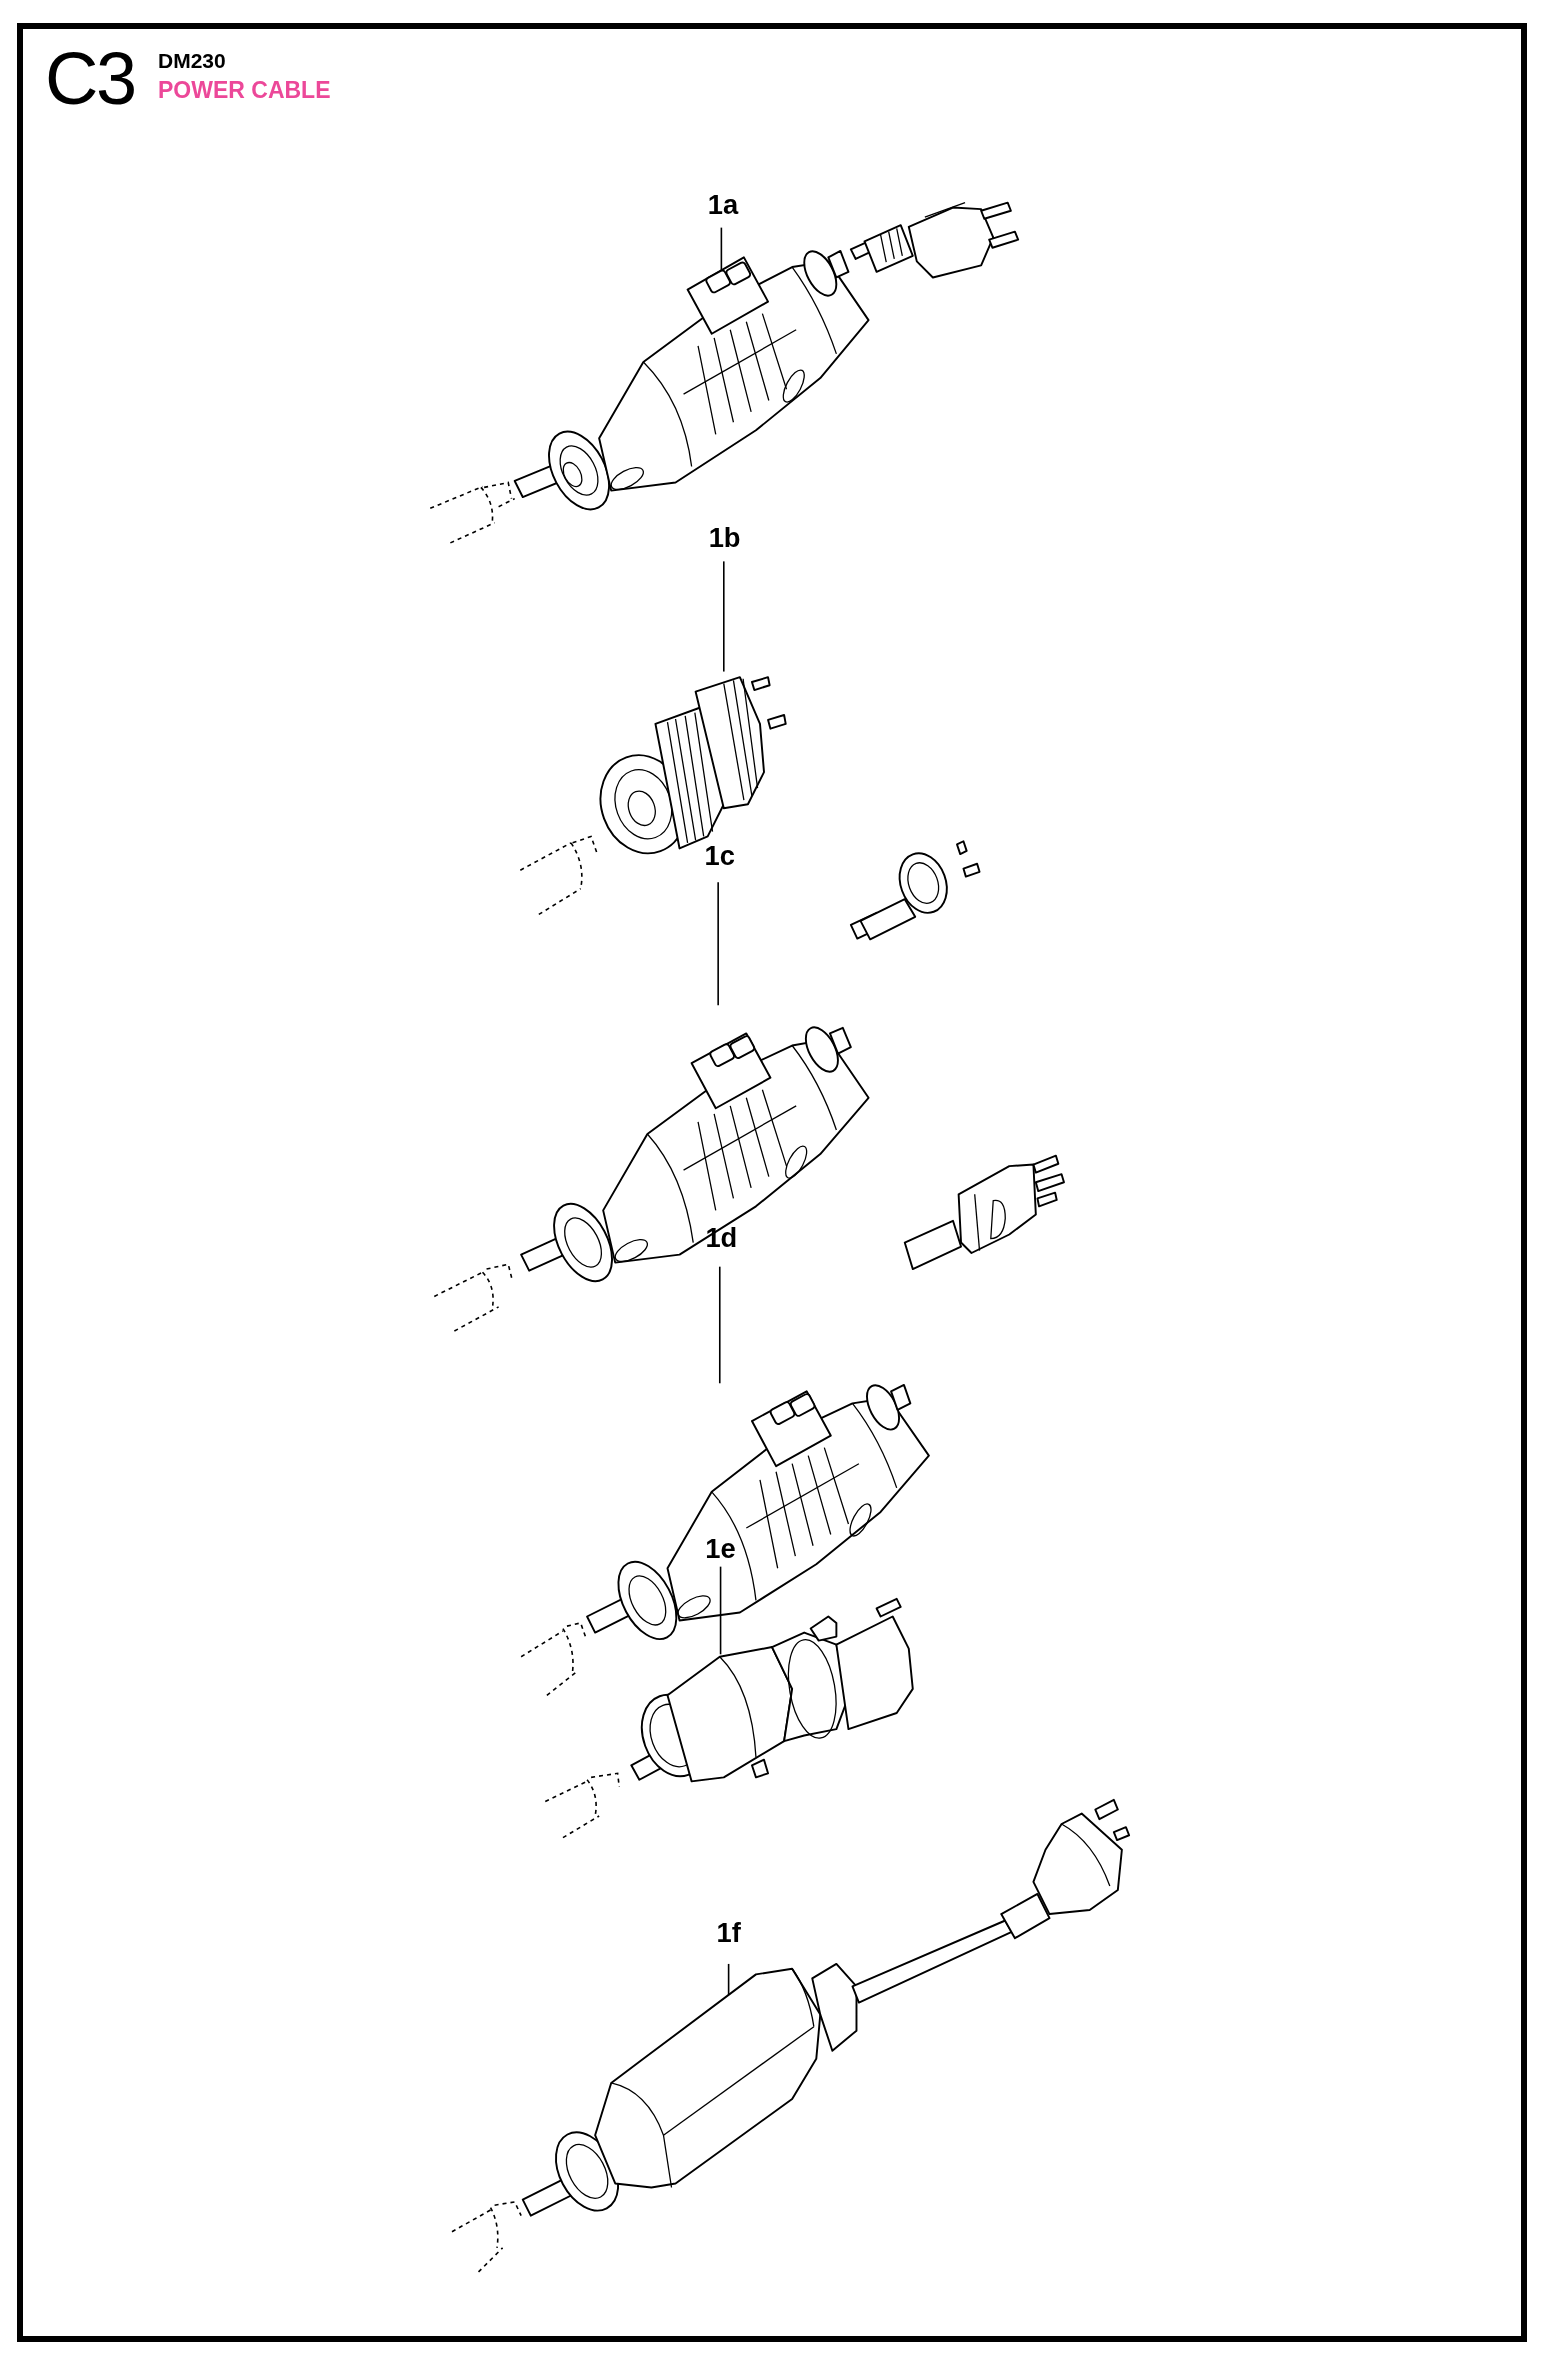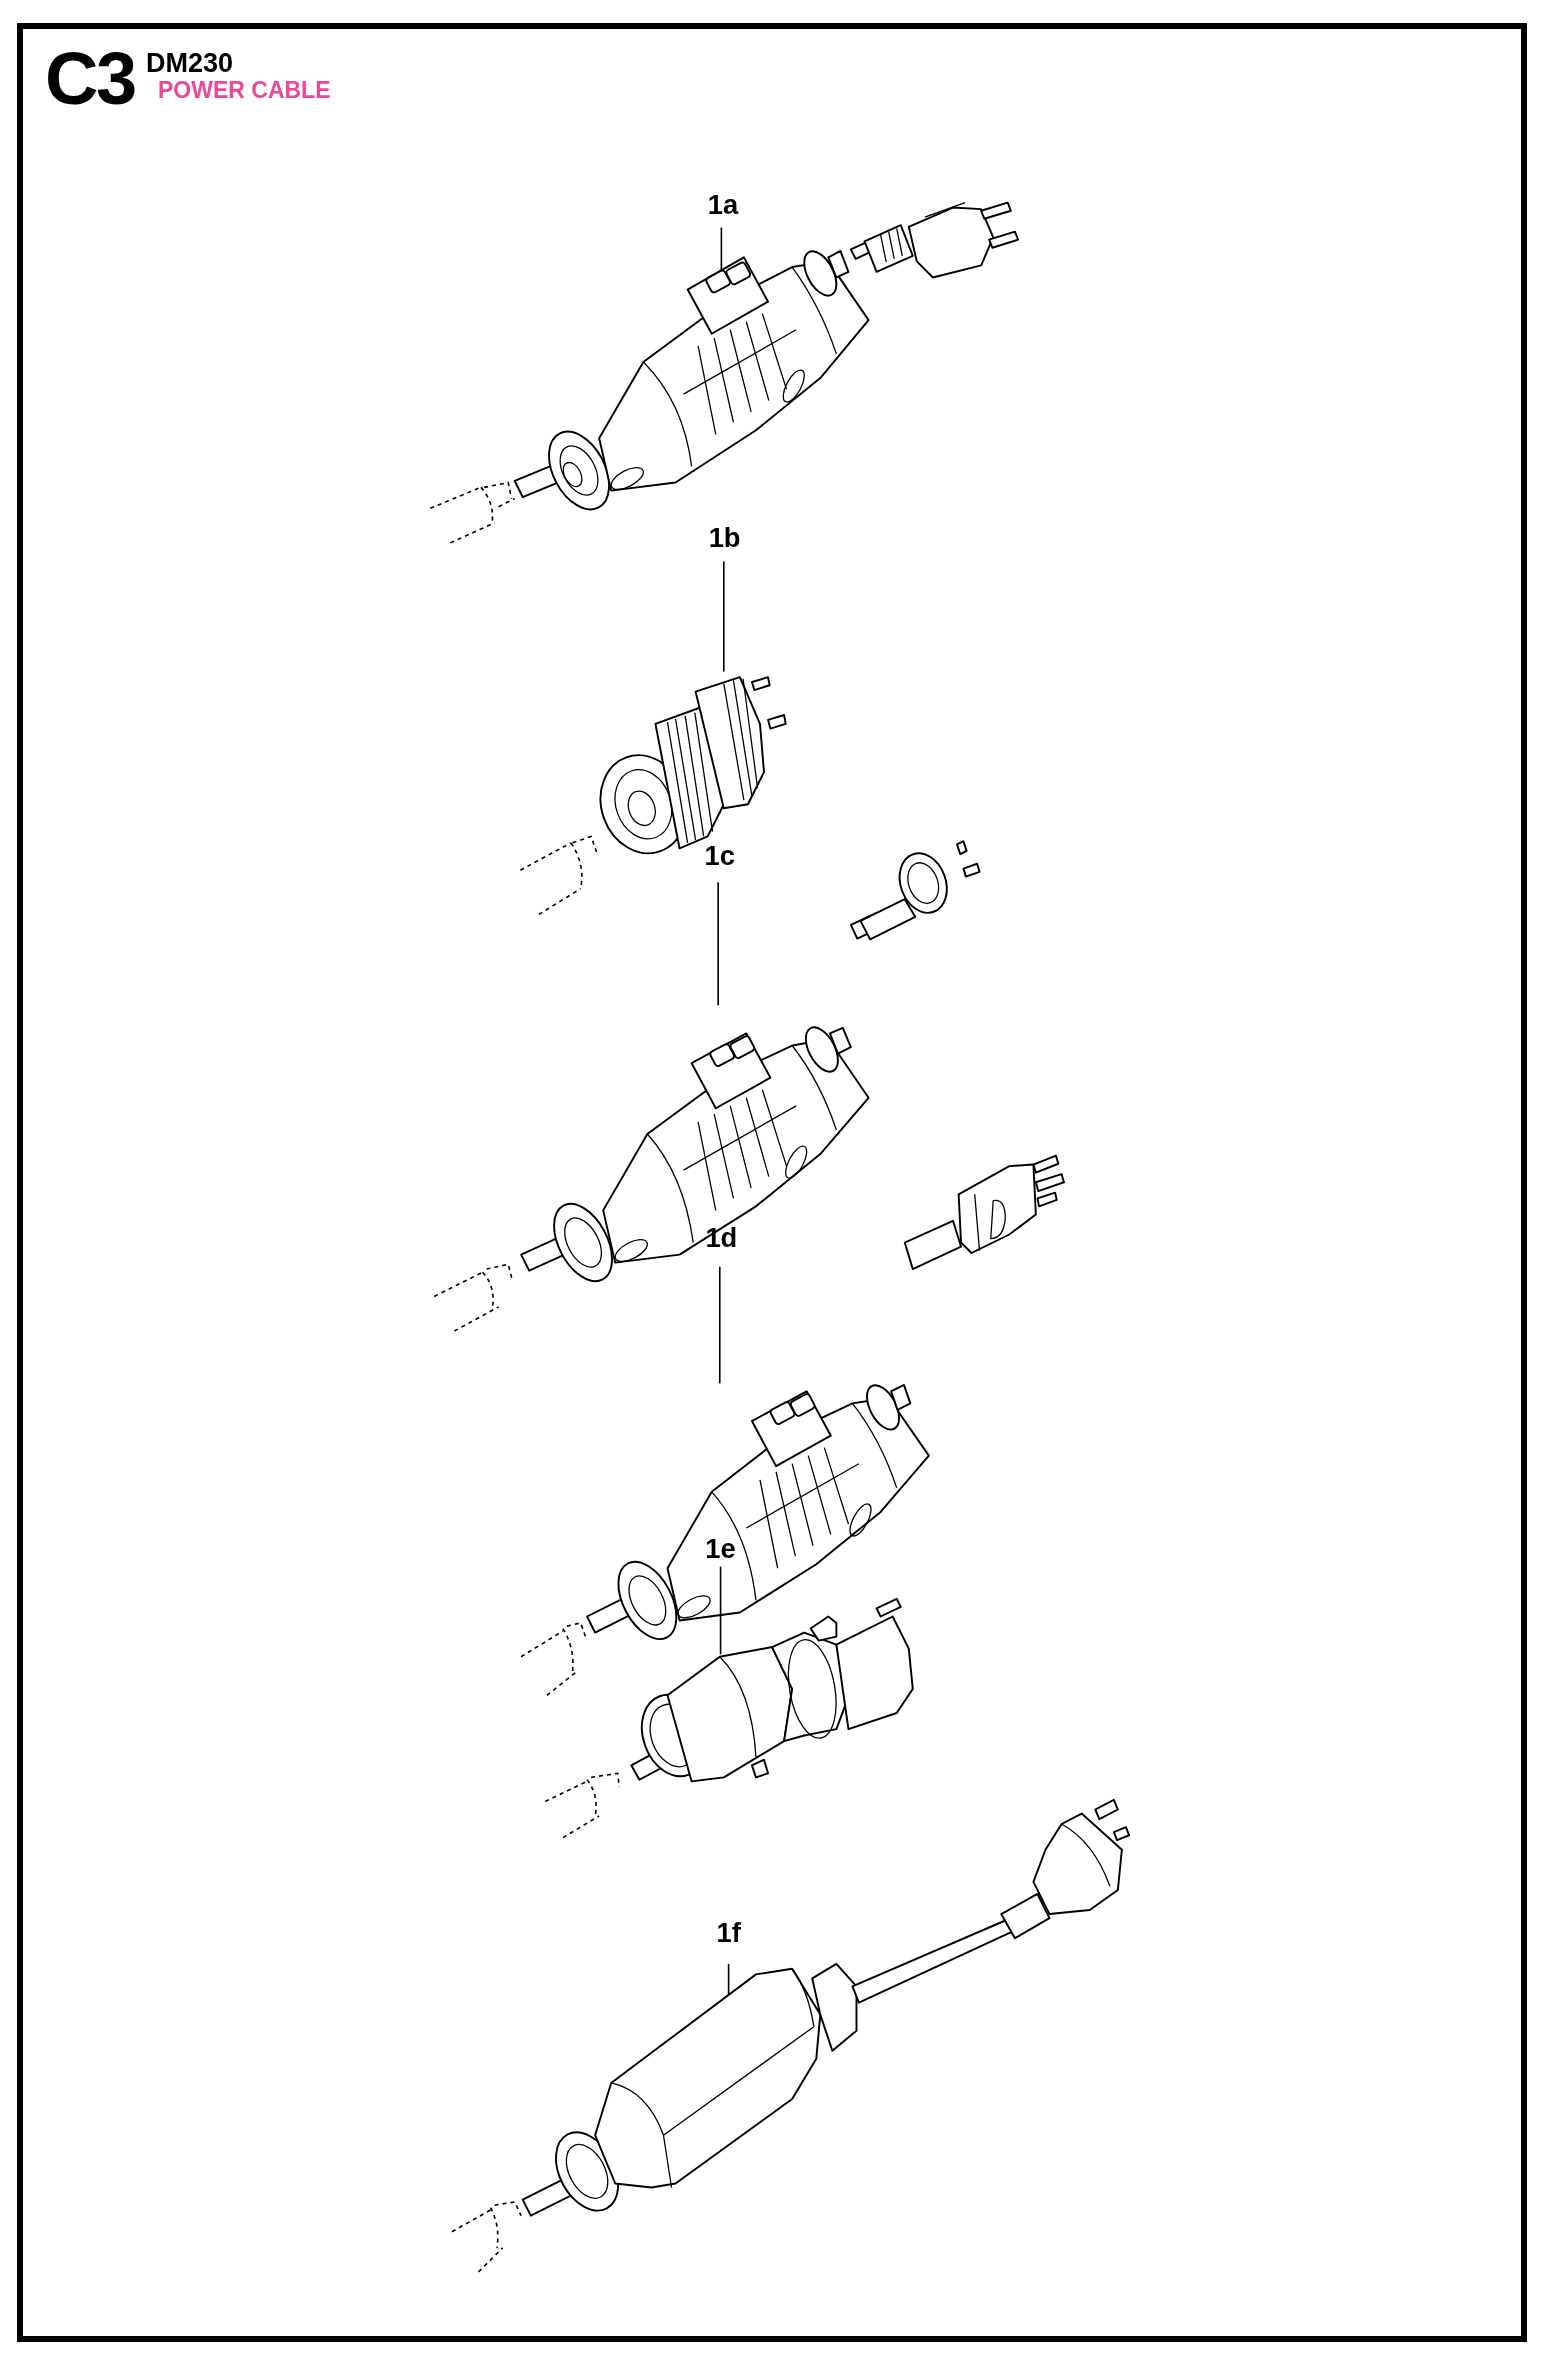--- a/index.html
+++ b/index.html
@@ -1,19 +1,19 @@
 <!DOCTYPE html>
 <html style="font-size:13px"><head>
 <meta charset="utf-8">
 <style>
   html, body { margin: 0; padding: 0; background: #ffffff; }
   body { width: 1565px; height: 2354px; position: relative; overflow: hidden; font-family: "Liberation Sans", sans-serif; }
   .frame { position: absolute; left: 17px; top: 23px; width: 1510px; height: 2319px; border: 6.4px solid #000; box-sizing: border-box; }
-  .section-code { position: absolute; left: 45px; top: 42px; font-size: 74px; font-weight: bold; line-height: 1; letter-spacing: -2.4px; color: #000; }
-  .model { position: absolute; left: 146px; top: 50px; font-size: 27px; font-weight: bold; line-height: 1; color: #000; }
+  .section-code { position: absolute; left: 45px; top: 42px; font-size: 74px; font-weight: normal; line-height: 1; letter-spacing: -2.4px; color: #000; }
+  .model { position: absolute; left: 158px; top: 50px; font-size: 21px; font-weight: bold; line-height: 1; color: #000; }
   .title { position: absolute; left: 158px; top: 79px; font-size: 23px; font-weight: bold; line-height: 1; color: #ec4899; }
   svg.art { position: absolute; left: 0; top: 0; }
   .thin { fill: none; stroke: #000; stroke-width: 1.6; }
   .fillw { fill: #fff; stroke: #000; stroke-width: 2.4; stroke-linejoin: round; }
   .dash { fill: none; stroke: #000; stroke-width: 2; stroke-dasharray: 5 5; }
   .leader { stroke: #000; stroke-width: 2; }
   .lbl { font-family: "Liberation Sans", sans-serif; font-weight: bold; font-size: 34px; fill: #000; text-anchor: middle; }
 </style>
 </head>
 <body>

